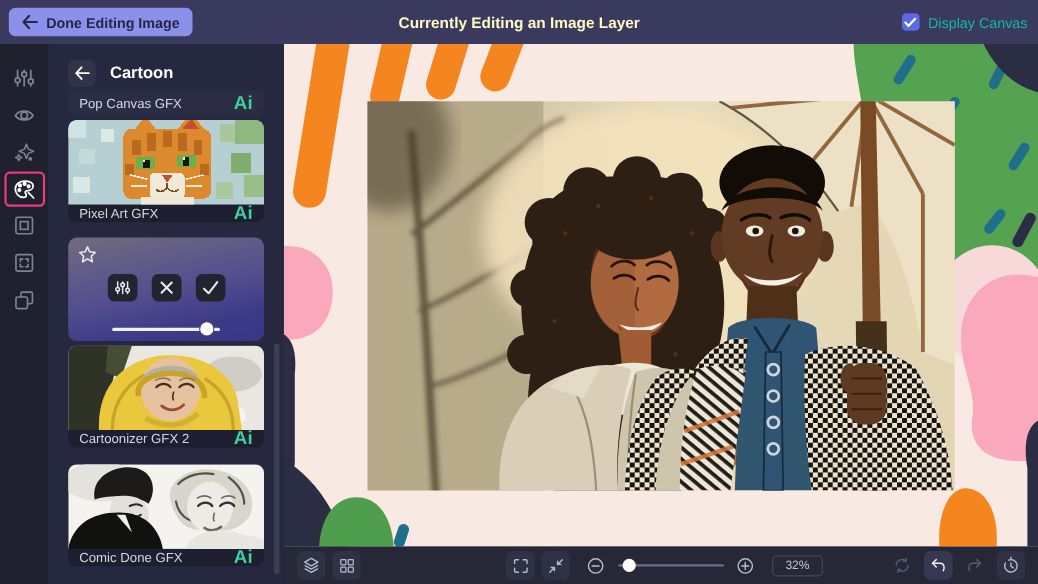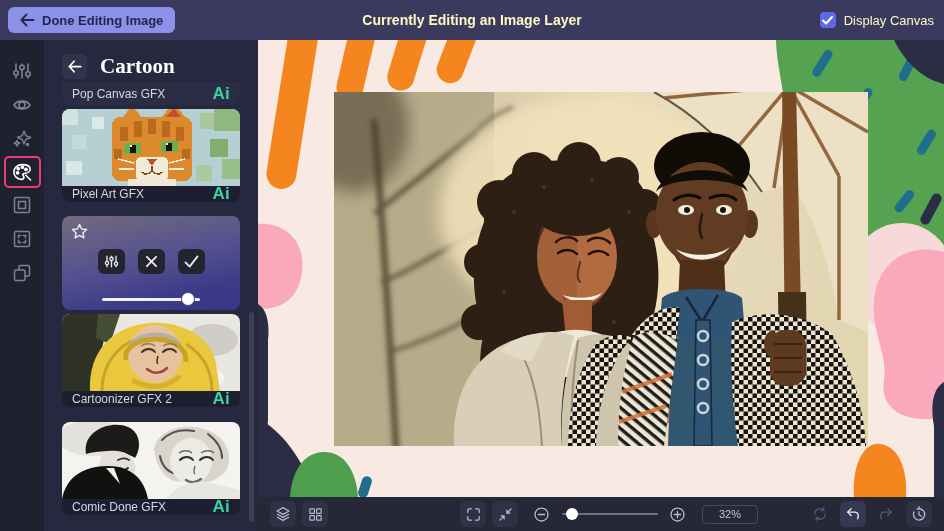--- a/index.html
+++ b/index.html
@@ -13,41 +13,41 @@
   .done-btn { position:absolute; left:8px; top:7px; height:26px; padding:0 12px;
     background:#8b90e9; color:#23254a; border:none; border-radius:6px;
     font-family:inherit; font-size:13px; font-weight:bold; display:flex;
     align-items:center; gap:7px; cursor:pointer; }
   .topbar-title { position:absolute; left:0; right:0; text-align:center;
     color:#fef9c3; font-size:14px; font-weight:bold; }
   .display-canvas { position:absolute; right:10px; top:0; height:40px;
     display:flex; align-items:center; gap:8px; cursor:pointer; }
   .checkbox { width:16px; height:16px; border-radius:4px; background:#5b6ae4;
     display:flex; align-items:center; justify-content:center; }
-  .display-canvas span { color:#fef9c3; font-size:13px; }
+  .display-canvas span { color:#14b8a6; font-size:13px; }
 
   
   .rail { position:absolute; left:0; top:40px; width:44px; height:491px;
     background:#1f212e; display:flex; flex-direction:column; align-items:center;
     padding-top:14px; z-index:20; }
   .rail-btn { width:38px; height:34px; display:flex; align-items:center;
     justify-content:center; color:#7e8296; background:none; border:none;
     cursor:pointer; }
   .rail-btn.active { color:#ffffff; border:2.5px solid #ee3a7c; border-radius:5px;
     width:37px; height:32px; }
 
   
   .panel { position:absolute; left:44px; top:40px; width:214px; height:491px;
     background:#262840; z-index:20; }
   .panel-header { position:absolute; left:18px; top:14px; display:flex;
     align-items:center; gap:13px; }
   .back-btn { width:25px; height:25px; border-radius:6px; background:#31334a;
     border:none; color:#fff; display:flex; align-items:center;
     justify-content:center; cursor:pointer; }
-  .panel-title { color:#ffffff; font-size:21px; font-weight:bold;font-family:Liberation Serif, serif; }
+  .panel-title { color:#ffffff; font-size:15px; font-weight:bold; }
 
   .item-bar, .card-label { display:flex; align-items:center;
     justify-content:space-between; padding:0 10px; }
   .item-bar { position:absolute; left:18px; width:178px; height:23px;
     background:#2b2d44; border-radius:0 0 8px 8px; cursor:pointer; }
   .fx-label { color:#d4d6e2; font-size:12px; }
   .ai-badge { color:#3dd19e; font-size:17px; font-weight:bold;
     letter-spacing:.3px; }
 
   .card { position:absolute; left:18px; width:178px; border-radius:8px;
@@ -90,21 +90,21 @@
   .tb-btn.boxed { background:#2f3145; }
   .tb-btn.dim { color:#575a6c; }
   .tb-btn.lit { background:#363852; color:#eceef4; }
   .gap6 { margin-left:6px; } .gap10 { margin-left:10px; }
   .zoom-slider { position:relative; width:96px; height:14px; margin-left:8px;
     flex:0 0 auto; cursor:pointer; }
   .zoom-slider .track { position:absolute; left:0; right:0; top:6px; height:2px;
     background:#6e7184; border-radius:2px; }
   .zoom-slider .handle { position:absolute; top:1px; width:12px; height:12px;
     margin-left:-6px; background:#ffffff; border-radius:50%; }
-  .zoom-box { margin-left:12px; width:56px; height:19px; border:1px solid #474a5e;
+  .zoom-box { margin-left:12px; width:46px; height:19px; border:1px solid #474a5e;
     border-radius:4px; color:#c3c5d2; font-size:11px; display:flex;
     align-items:center; justify-content:center; flex:0 0 auto; cursor:pointer; }
   .right-group { margin-left:auto; display:flex; align-items:center; gap:7px; }
 </style>
 </head>
 <body>
 
 <div class="app">
 
   <header class="topbar">

